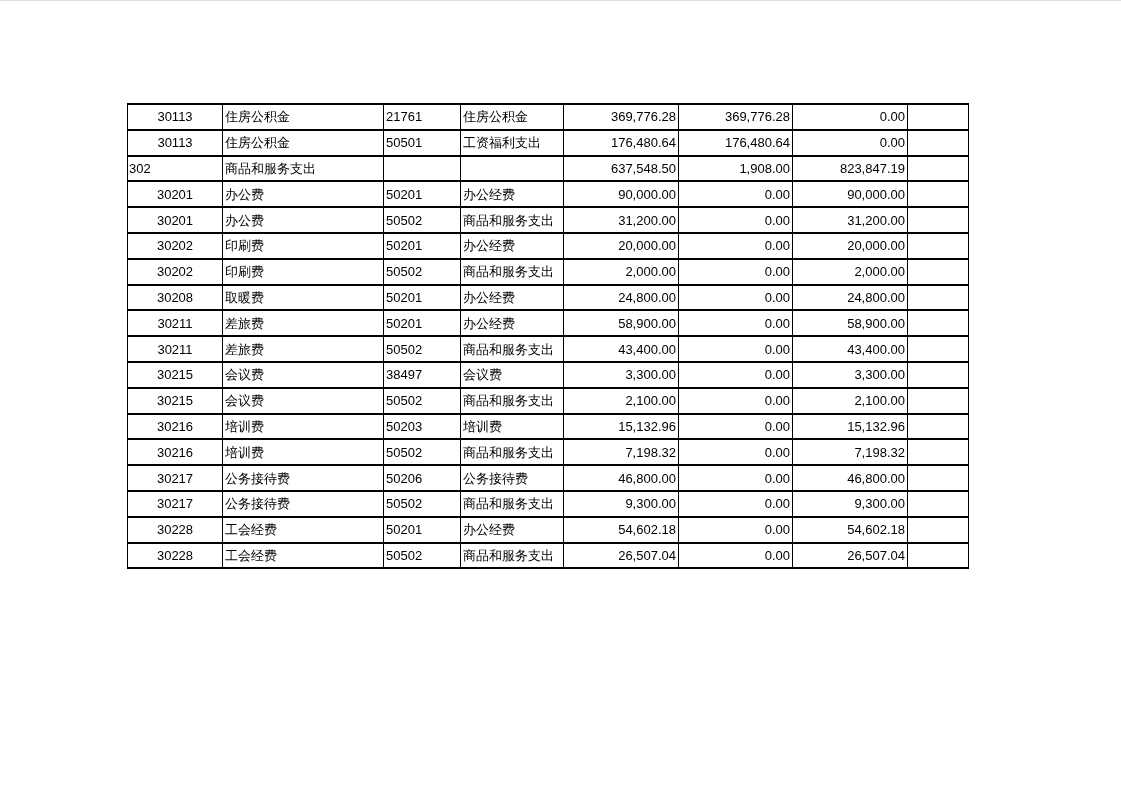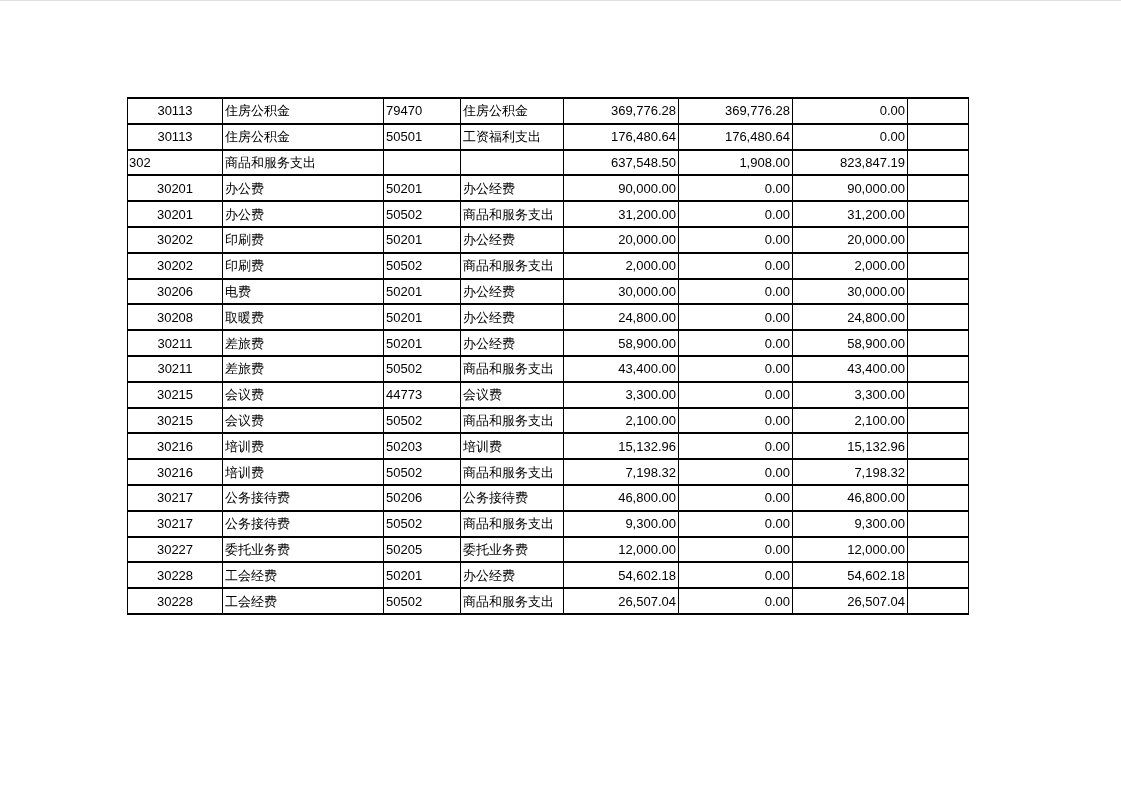--- a/index.html
+++ b/index.html
@@ -17,21 +17,21 @@
   }
   .screen-top-line {
     position: absolute;
     top: 0; left: 0; right: 0;
     height: 1px;
     background: #e0e0e0;
   }
   table.expense-table {
     position: absolute;
     left: 127px;
-    top: 97px;
+    top: 103px;
     border-collapse: collapse;
     table-layout: fixed;
     width: 841px;
   }
   table.expense-table tr {
     height: 25.8px;
   }
   table.expense-table td {
     border-left: 1px solid #000000;
     border-right: 1px solid #000000;
@@ -80,21 +80,21 @@
       <col style="width:103px">
       <col style="width:115px">
       <col style="width:114px">
       <col style="width:115px">
       <col style="width:61px">
     </colgroup>
     <tbody>
         <tr>
           <td class="c-code1">30113</td>
           <td class="c-name">住房公积金</td>
-          <td class="c-code2">79470</td>
+          <td class="c-code2">21761</td>
           <td class="c-name">住房公积金</td>
           <td class="c-num">369,776.28</td>
           <td class="c-num">369,776.28</td>
           <td class="c-num">0.00</td>
           <td class="c-blank"></td>
         </tr>
         <tr>
           <td class="c-code1">30113</td>
           <td class="c-name">住房公积金</td>
           <td class="c-code2">50501</td>
@@ -148,30 +148,20 @@
           <td class="c-code1">30202</td>
           <td class="c-name">印刷费</td>
           <td class="c-code2">50502</td>
           <td class="c-name">商品和服务支出</td>
           <td class="c-num">2,000.00</td>
           <td class="c-num">0.00</td>
           <td class="c-num">2,000.00</td>
           <td class="c-blank"></td>
         </tr>
         <tr>
-          <td class="c-code1">30206</td>
-          <td class="c-name">电费</td>
-          <td class="c-code2">50201</td>
-          <td class="c-name">办公经费</td>
-          <td class="c-num">30,000.00</td>
-          <td class="c-num">0.00</td>
-          <td class="c-num">30,000.00</td>
-          <td class="c-blank"></td>
-        </tr>
-        <tr>
           <td class="c-code1">30208</td>
           <td class="c-name">取暖费</td>
           <td class="c-code2">50201</td>
           <td class="c-name">办公经费</td>
           <td class="c-num">24,800.00</td>
           <td class="c-num">0.00</td>
           <td class="c-num">24,800.00</td>
           <td class="c-blank"></td>
         </tr>
         <tr>
@@ -190,21 +180,21 @@
           <td class="c-code2">50502</td>
           <td class="c-name">商品和服务支出</td>
           <td class="c-num">43,400.00</td>
           <td class="c-num">0.00</td>
           <td class="c-num">43,400.00</td>
           <td class="c-blank"></td>
         </tr>
         <tr>
           <td class="c-code1">30215</td>
           <td class="c-name">会议费</td>
-          <td class="c-code2">44773</td>
+          <td class="c-code2">38497</td>
           <td class="c-name">会议费</td>
           <td class="c-num">3,300.00</td>
           <td class="c-num">0.00</td>
           <td class="c-num">3,300.00</td>
           <td class="c-blank"></td>
         </tr>
         <tr>
           <td class="c-code1">30215</td>
           <td class="c-name">会议费</td>
           <td class="c-code2">50502</td>
@@ -248,30 +238,20 @@
           <td class="c-code1">30217</td>
           <td class="c-name">公务接待费</td>
           <td class="c-code2">50502</td>
           <td class="c-name">商品和服务支出</td>
           <td class="c-num">9,300.00</td>
           <td class="c-num">0.00</td>
           <td class="c-num">9,300.00</td>
           <td class="c-blank"></td>
         </tr>
         <tr>
-          <td class="c-code1">30227</td>
-          <td class="c-name">委托业务费</td>
-          <td class="c-code2">50205</td>
-          <td class="c-name">委托业务费</td>
-          <td class="c-num">12,000.00</td>
-          <td class="c-num">0.00</td>
-          <td class="c-num">12,000.00</td>
-          <td class="c-blank"></td>
-        </tr>
-        <tr>
           <td class="c-code1">30228</td>
           <td class="c-name">工会经费</td>
           <td class="c-code2">50201</td>
           <td class="c-name">办公经费</td>
           <td class="c-num">54,602.18</td>
           <td class="c-num">0.00</td>
           <td class="c-num">54,602.18</td>
           <td class="c-blank"></td>
         </tr>
         <tr>

